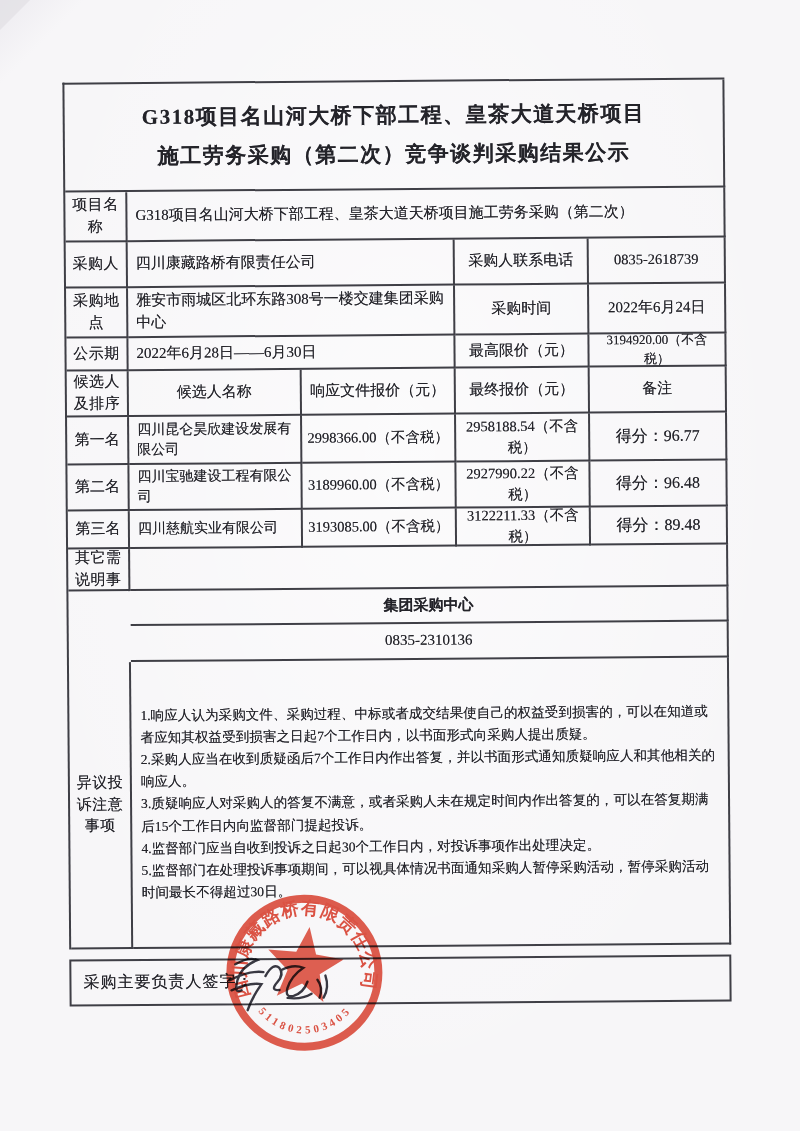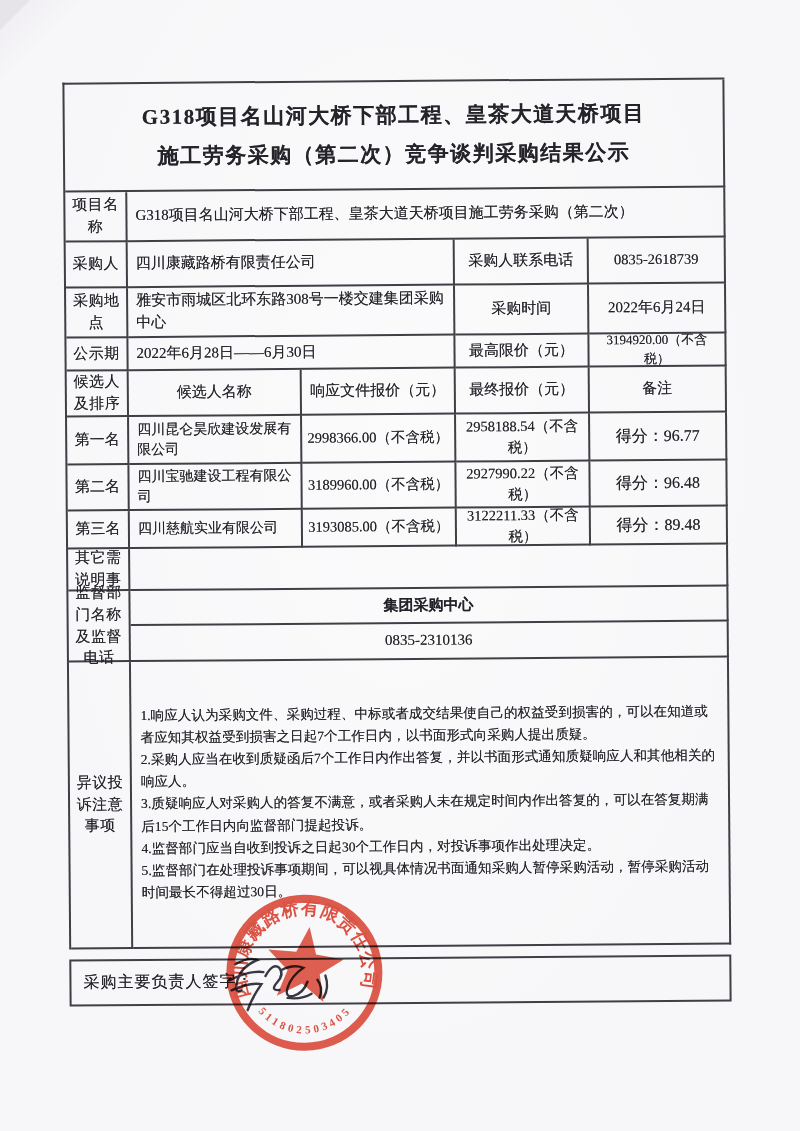--- a/index.html
+++ b/index.html
@@ -143,24 +143,20 @@
       <div class="cell">第三名</div>
       <div class="cell va-left" style="font-size:14px">四川慈航实业有限公司</div>
       <div class="cell num">3193085.00（不含税）</div>
       <div class="cell num">3122211.33（不含税）</div>
       <div class="cell remark">得分：89.48</div>
 
       <div class="cell lbl">其它需
 说明事</div>
       <div class="cell" style="grid-column:2/6"></div>
 
-      <div class="cell lbl" style="grid-row:11/13;grid-column:1/2">监督部
-门名称
-及监督
-电话</div>
       <div class="cell" style="grid-column:2/6;font-weight:600">集团采购中心</div>
       <div class="cell num" style="grid-column:2/6;font-size:15px">0835-2310136</div>
 
       <div class="cell lbl">异议投
 诉注意
 事项</div>
       <div class="cell complaint" style="grid-column:2/6">1.响应人认为采购文件、采购过程、中标或者成交结果使自己的权益受到损害的，可以在知道或者应知其权益受到损害之日起7个工作日内，以书面形式向采购人提出质疑。
 2.采购人应当在收到质疑函后7个工作日内作出答复，并以书面形式通知质疑响应人和其他相关的响应人。
 3.质疑响应人对采购人的答复不满意，或者采购人未在规定时间内作出答复的，可以在答复期满后15个工作日内向监督部门提起投诉。
 4.监督部门应当自收到投诉之日起30个工作日内，对投诉事项作出处理决定。

